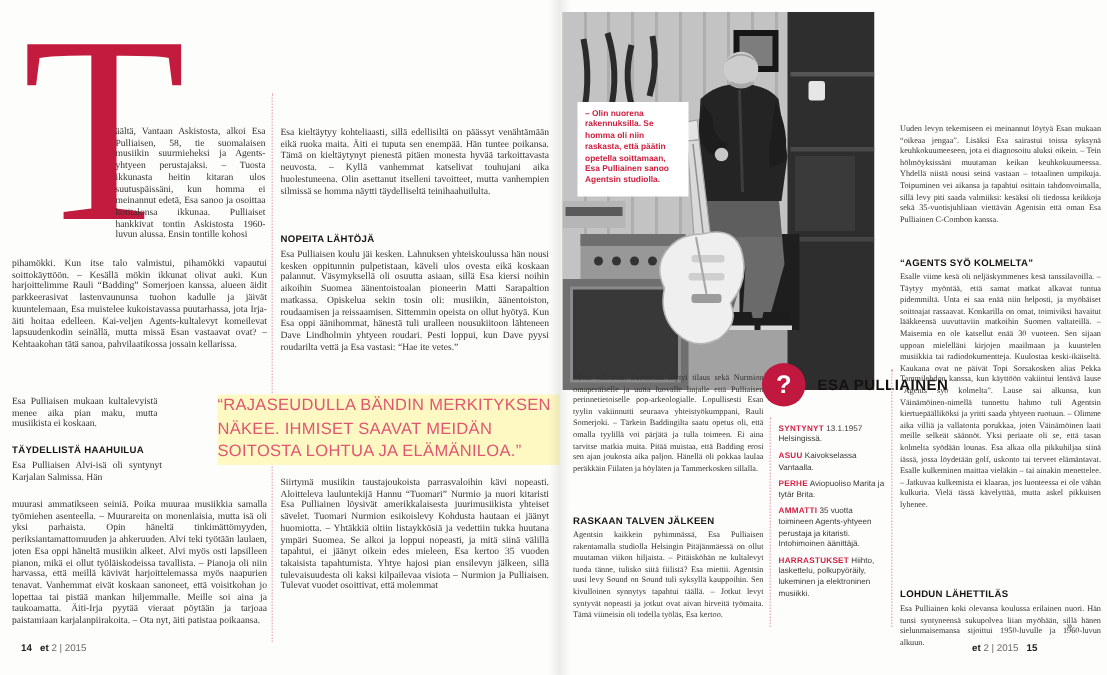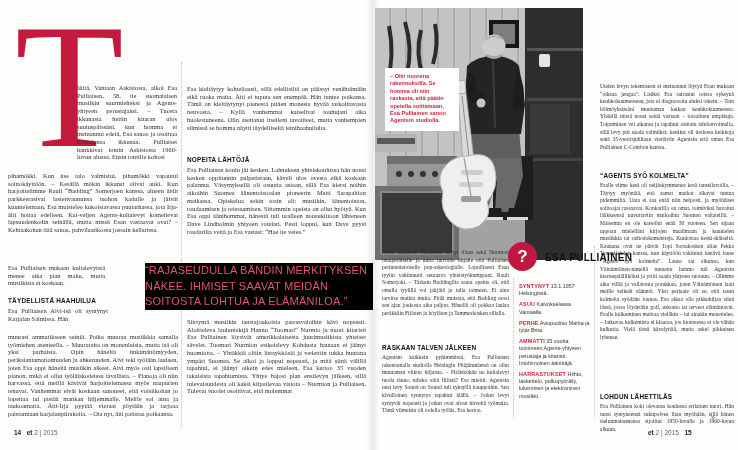--- a/index.html
+++ b/index.html
@@ -11,21 +11,21 @@
   .bt{position:absolute;font-family:"Liberation Serif",serif;color:#35322e;
       text-align:justify;overflow:hidden;}
   .lp{font-size:6.4px;line-height:7.7px;}
   .rp{font-size:5.5px;line-height:7.6px;}
   .hl{position:absolute;font-family:"Liberation Sans",sans-serif;font-weight:700;
       font-size:6.4px;letter-spacing:.2px;color:#161412;}
   
   .dropcap{position:absolute;left:15px;top:-3px;font-family:"Liberation Serif",serif;
       font-size:178px;line-height:1;color:#c31b3e;}
   
-  .pullquote{position:absolute;left:145px;top:263px;width:228px;background:#000000;
+  .pullquote{position:absolute;left:145px;top:263px;width:228px;background:#fef9c3;
       font-family:"Liberation Sans",sans-serif;font-size:11px;line-height:15.5px;
       color:#e05672;letter-spacing:.2px;}
   
   .divider{position:absolute;width:0;border-left:1px dotted #eeb3c0;}
   
   .photo{position:absolute;left:375px;top:8px;width:208px;height:252px;overflow:hidden;
       background:repeating-linear-gradient(90deg,#c3c3c3 0 14px,#aeaeae 14px 16px);}
   .photo svg{position:absolute;left:0;top:0;}
   .caption{position:absolute;left:385px;top:68px;width:64px;background:#ffffff;
       padding:5px 5px 6px 5px;font-family:"Liberation Sans",sans-serif;font-weight:700;

